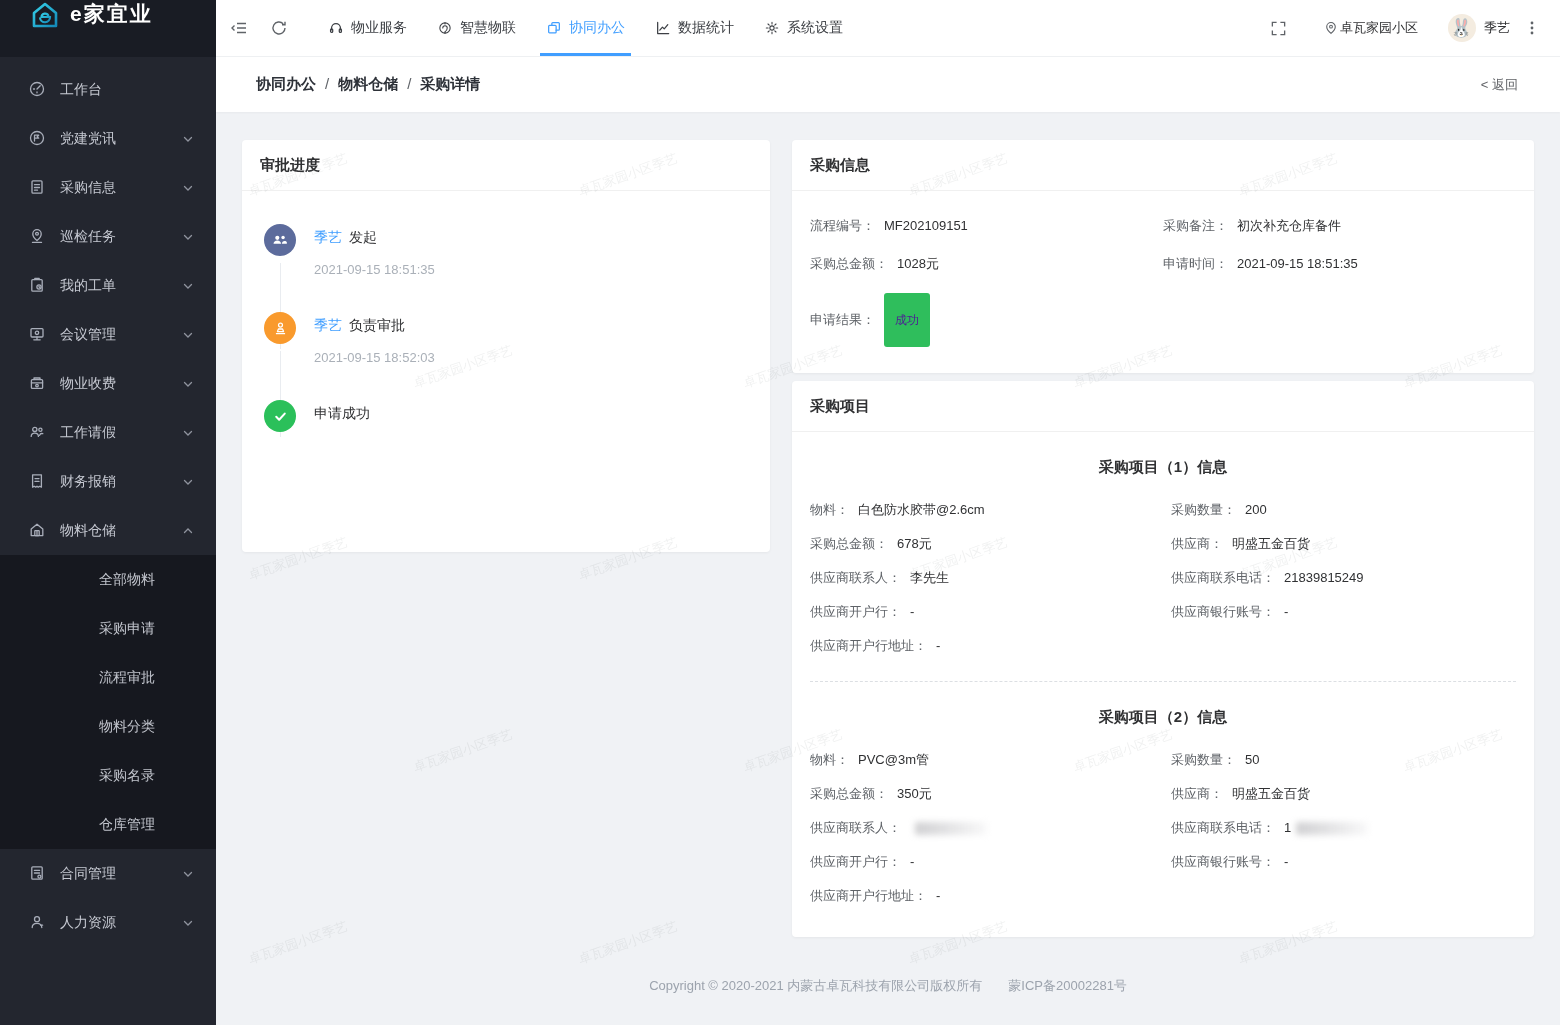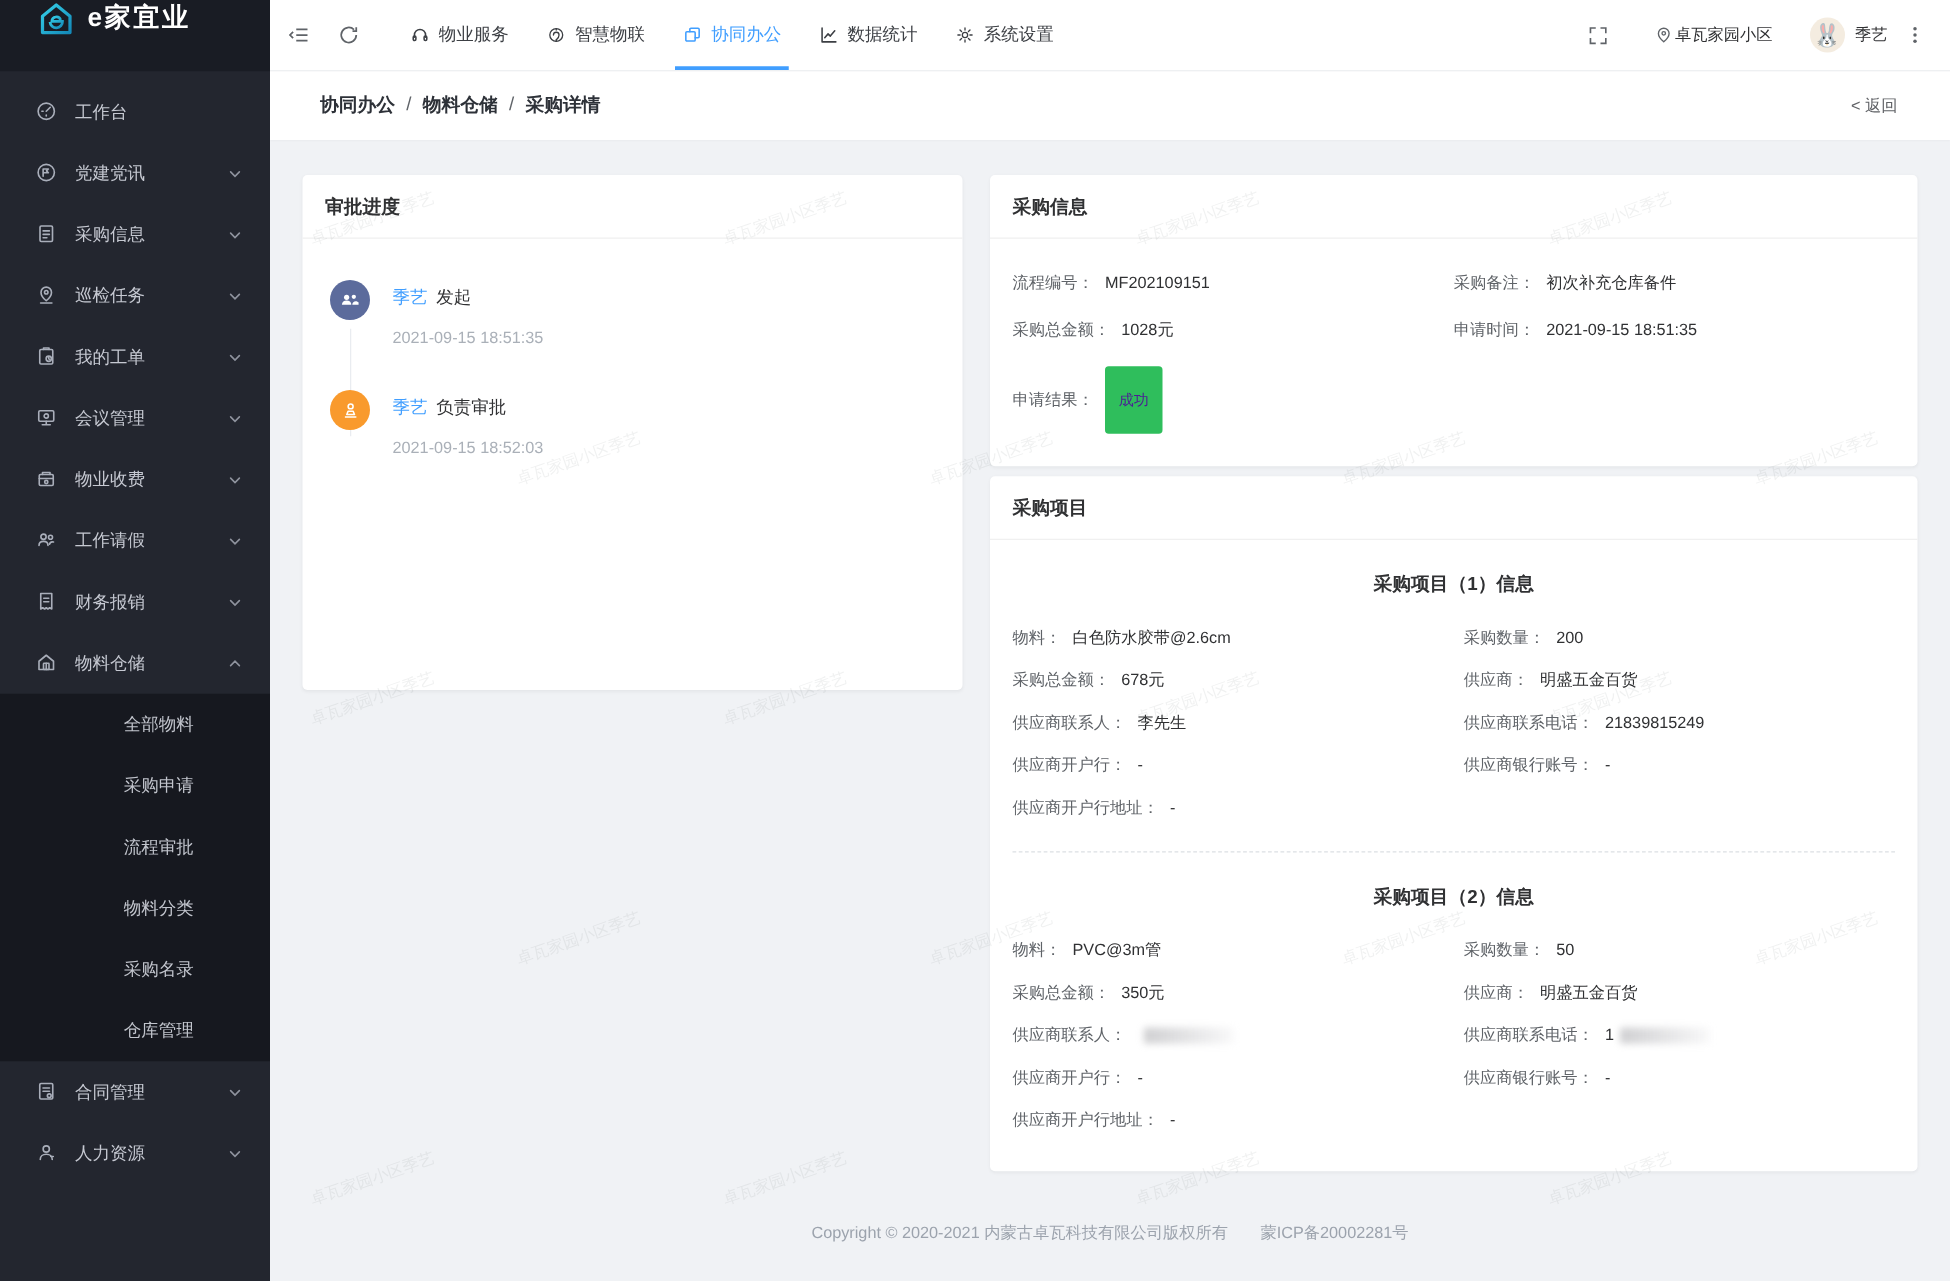--- a/index.html
+++ b/index.html
@@ -422,20 +422,28 @@
           <div class="step">
             <div class="dot" style="background: rgb(249, 154, 45);">
               <svg width="17" height="17" viewBox="0 0 20 20" fill="none" stroke="#fff" stroke-width="1.5" stroke-linejoin="round">
                 <circle cx="10" cy="6" r="2.3"></circle>
                 <path d="M7.6 10.6h4.8l1.2 3H6.4z"></path>
                 <path d="M4.6 16h10.8"></path>
               </svg>
             </div>
             <div class="step-title"><span class="who">季艺</span><span>负责审批</span></div>
             <div class="step-time">2021-09-15 18:52:03</div>
+          </div>
+          <div class="step">
+            <div class="dot" style="background: rgb(43, 192, 90);">
+              <svg width="17" height="17" viewBox="0 0 20 20" fill="none" stroke="#fff" stroke-width="2.4" stroke-linecap="round" stroke-linejoin="round">
+                <path d="M5 10.4l3.4 3.4L15 6.6"></path>
+              </svg>
+            </div>
+            <div class="step-title"><span>申请成功</span></div>
           </div>
         </div>
     </section>
 
     <div class="right-col">
       <section class="card">
         <div class="card-h">采购信息</div>
         <div class="fgrid" id="info-grid">
             <div class="fv"><span class="lbl">流程编号：</span><span class="val">MF202109151</span></div>
             <div class="fv"><span class="lbl">采购备注：</span><span class="val">初次补充仓库备件</span></div>

